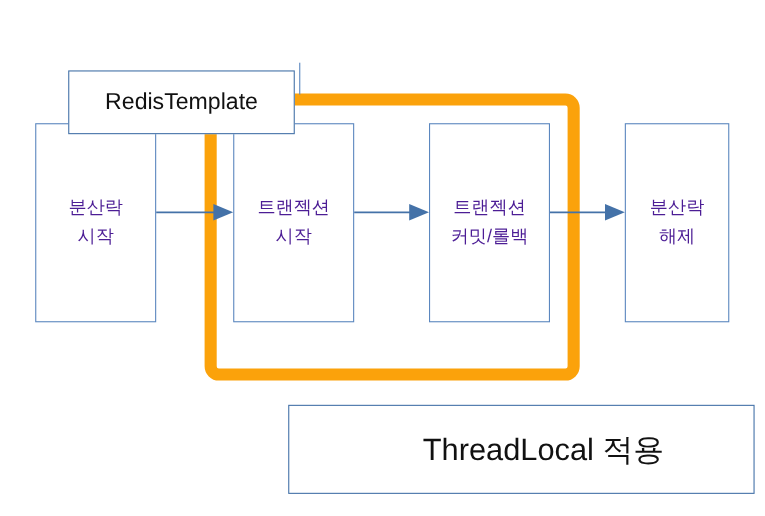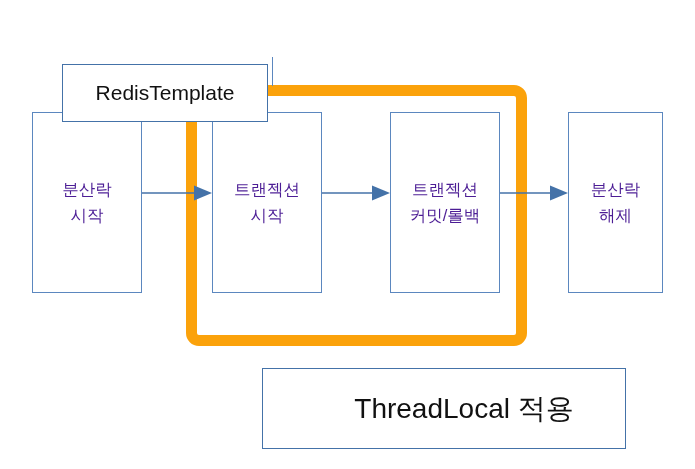--- a/index.html
+++ b/index.html
@@ -50,21 +50,21 @@
     justify-content: center;
     color: #111111;
     z-index: 6;
   }
   #label-redistemplate {
     left: 62px; top: 28px; width: 206px; height: 58px;
     font-size: 21px;
     margin-top: 36px;
   }
   #label-threadlocal {
-    left: 262px; top: 368px; width: 364px; height: 81px;
+    left: 262px; top: 368px; width: 424px; height: 81px;
     font-size: 28px;
     padding-left: 40px;
   }
 
   
   #highlight-frame {
     position: absolute;
     left: 186px;
     top: 85px;
     width: 341px;

